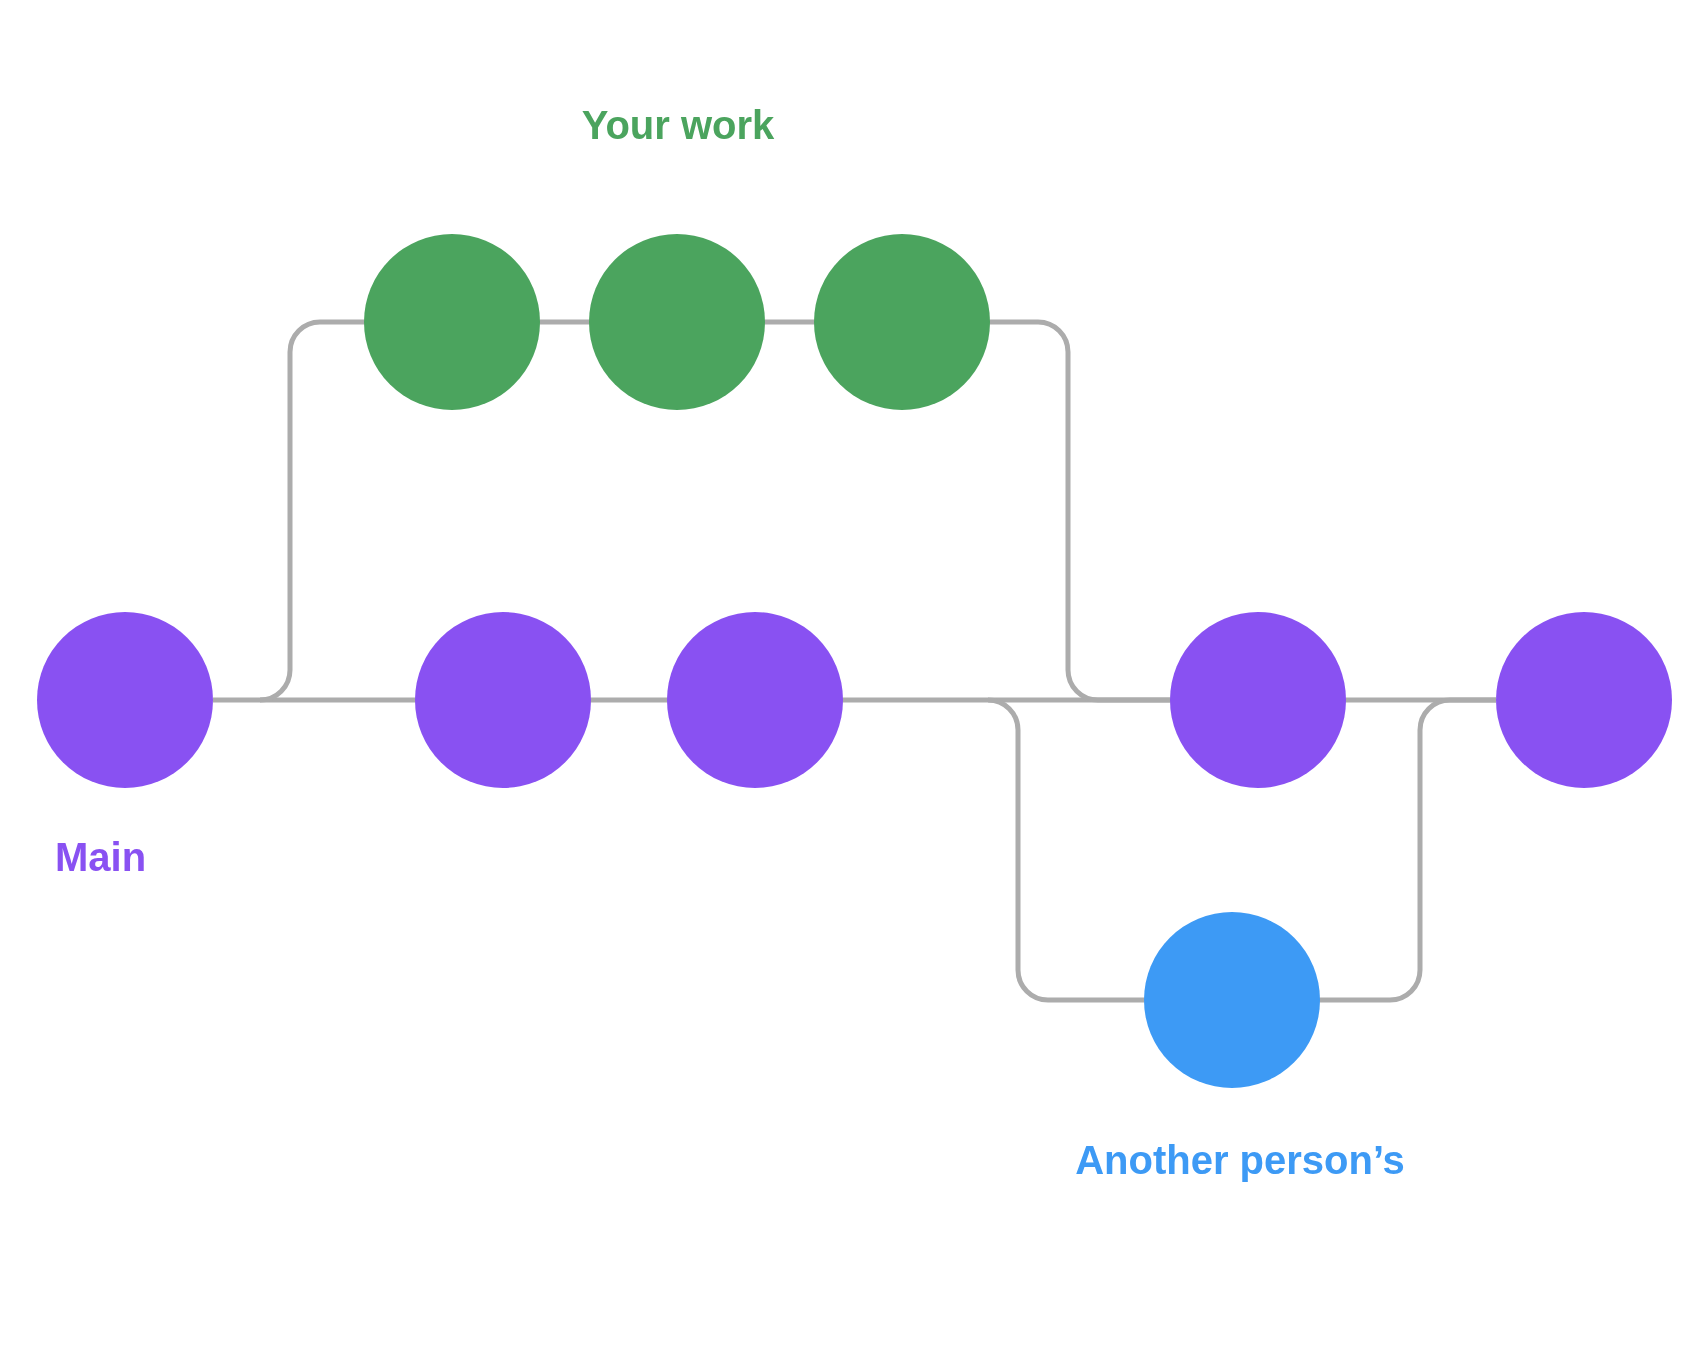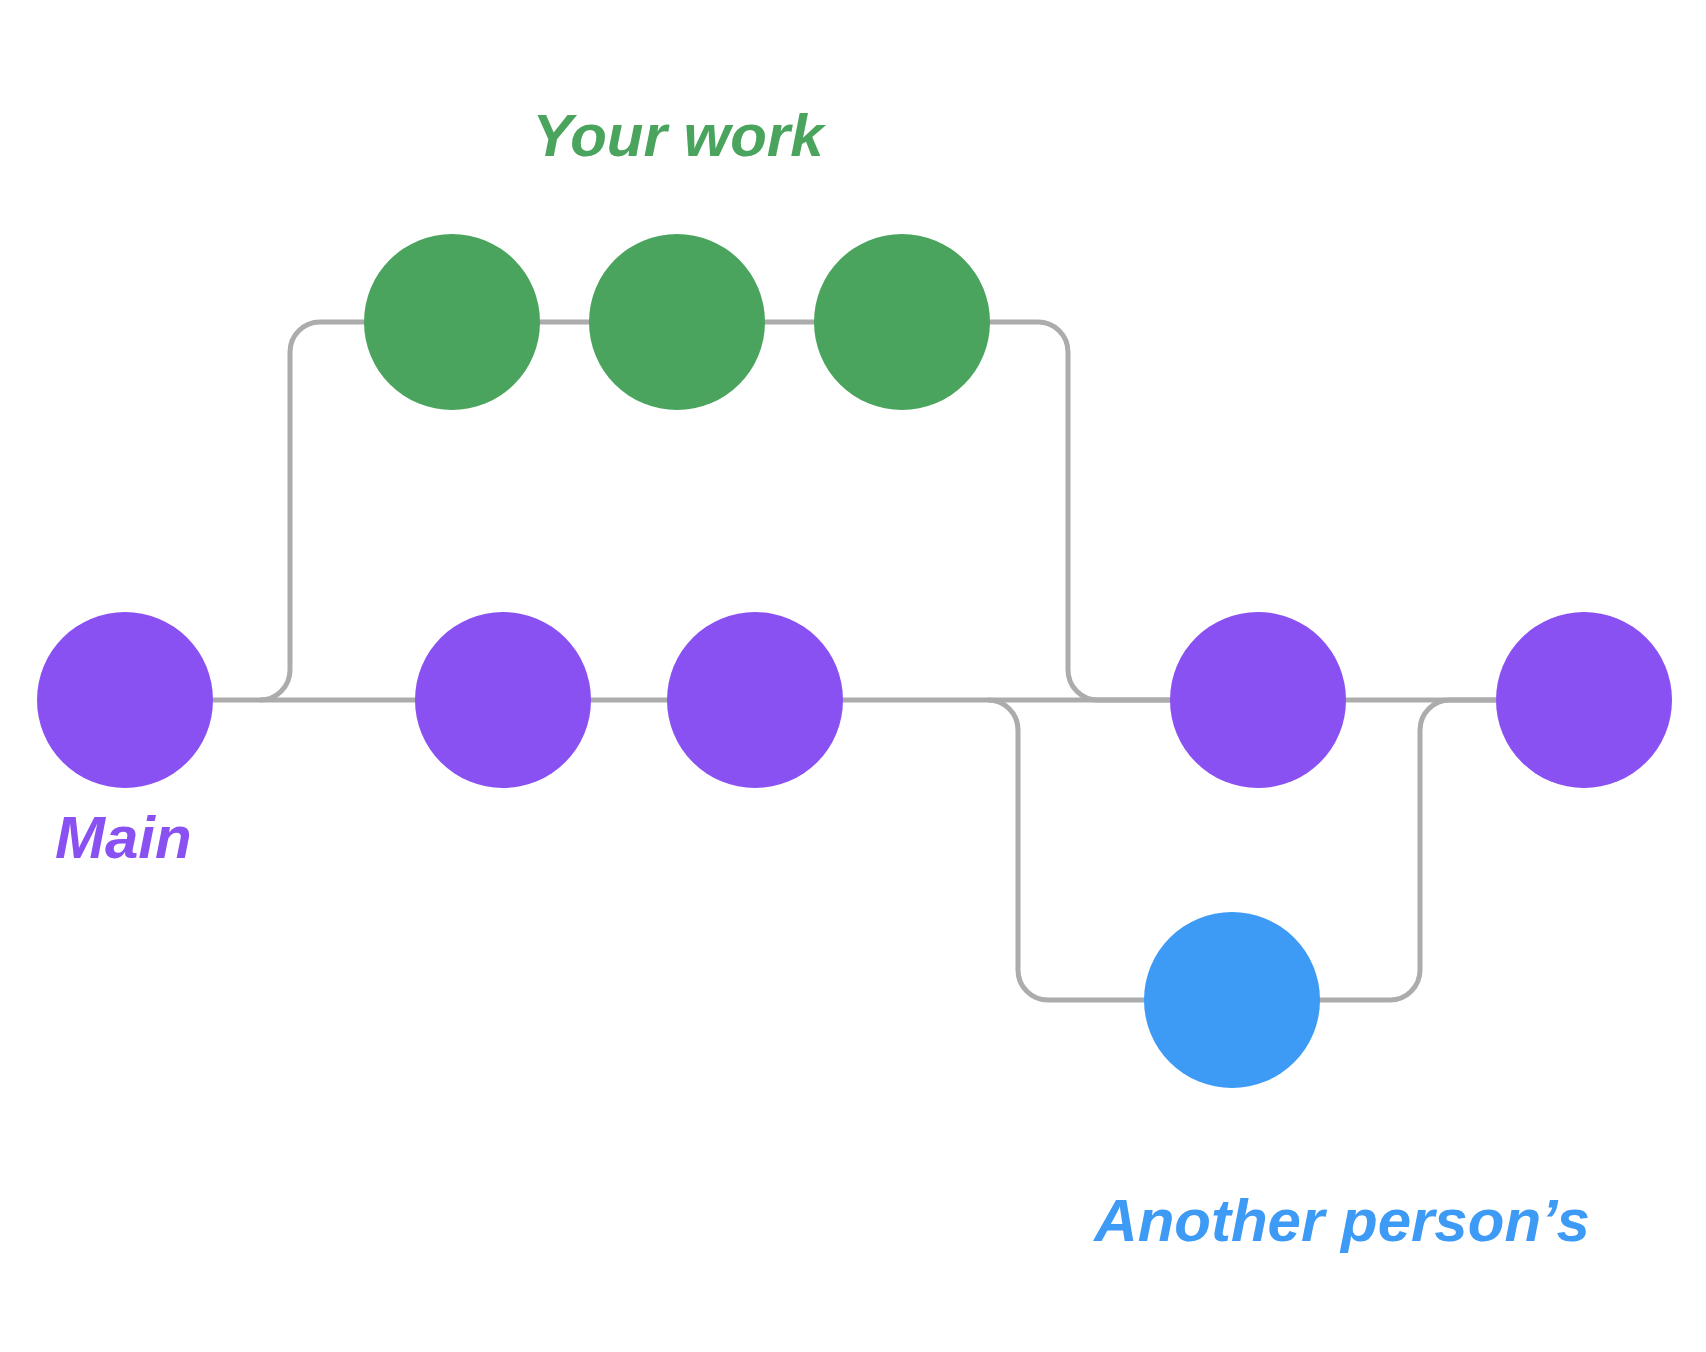--- a/index.html
+++ b/index.html
@@ -24,43 +24,42 @@
     fill: none;
     stroke: var(--color-connector, #acacac);
     stroke-width: 5;
   }
   .commit-main   { fill: var(--color-main, #8951f2); }
   .commit-yours  { fill: var(--color-your_work, #4ba45e); }
   .commit-other  { fill: var(--color-another, #3d9af5); }
   .branch-label {
     position: absolute;
     font-weight: 700;
-    font-size: 60px;
+    font-size: 40px;
     line-height: 1.1;
     white-space: nowrap;
-    font-style: italic;
   }
   .label-your-work {
     left: 378px;
     top: 103px;
     width: 600px;
     text-align: center;
     color: var(--color-your_work, #4ba45e);
   }
   .label-main {
     left: 55px;
-    top: 805px;
+    top: 835px;
     color: var(--color-main, #8951f2);
     text-align: right;
   }
   .label-another-1 {
     left: 890px;
-    top: 1188px;
+    top: 1138px;
     width: 700px;
-    text-align: right;
+    text-align: center;
     color: var(--color-another, #3d9af5);
   }
   .label-another-2 {
     left: 890px;
     top: 1249px;
     width: 700px;
     text-align: center;
     color: var(--color-another, #3d9af5);
   }
 </style>

